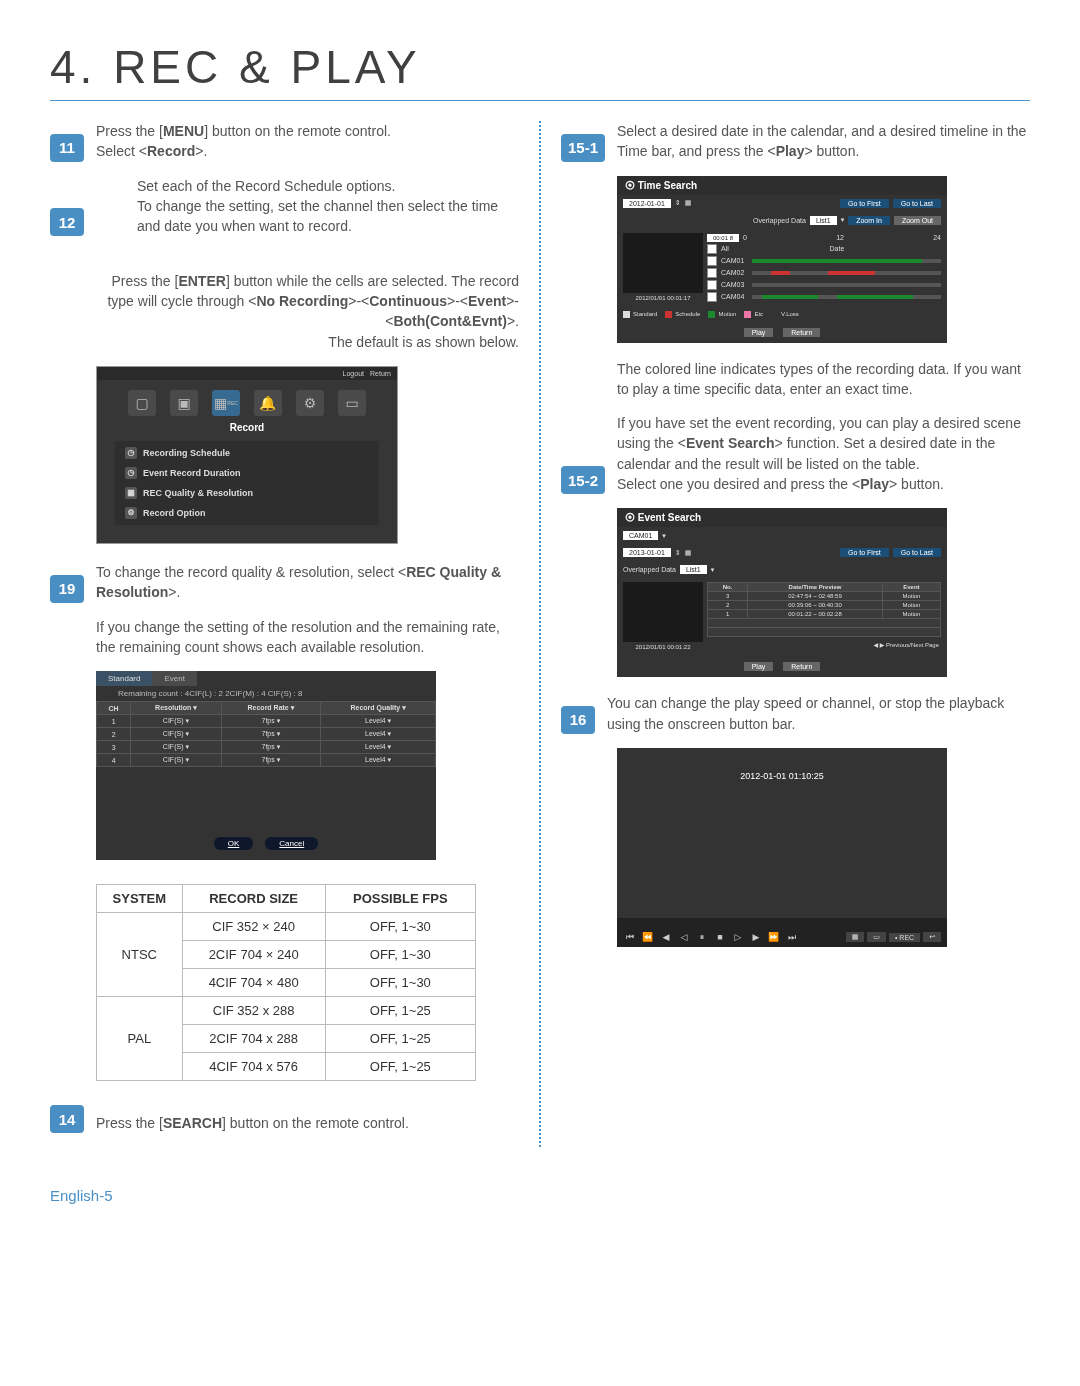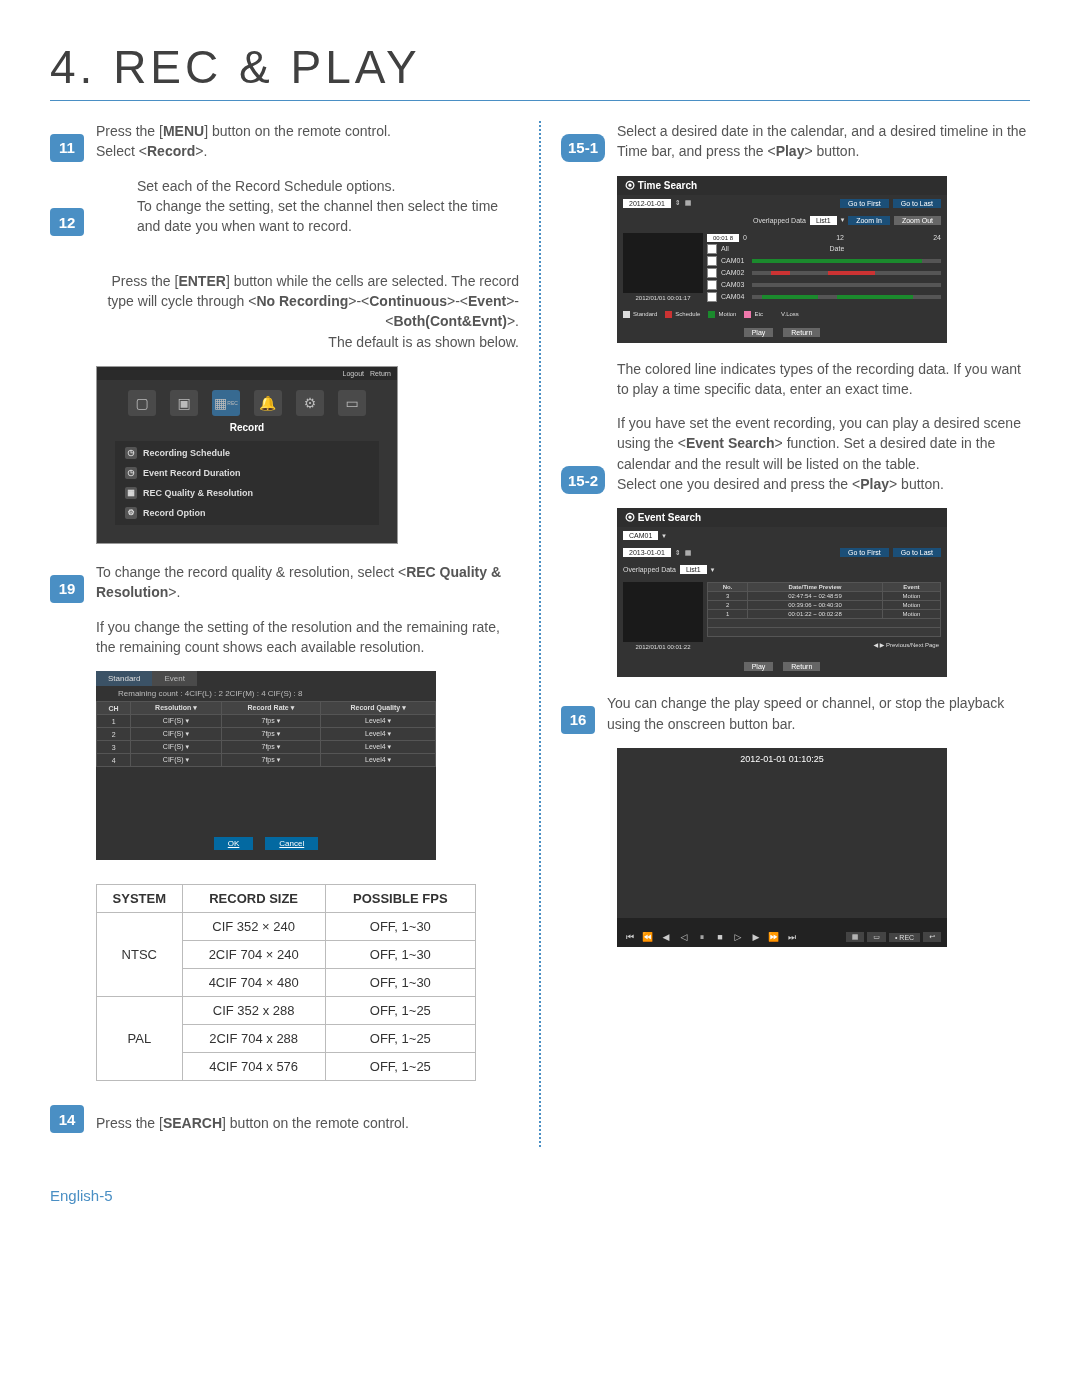--- a/index.html
+++ b/index.html
@@ -45,21 +45,20 @@
     color: #fff;
     font-weight: bold;
     font-size: 15px;
     border-radius: 4px;
     display: flex;
     align-items: center;
     justify-content: center;
   }
   .step-num.wide {
     width: 44px;
-    border-radius: 8px;
   }
   .step-text {
     font-size: 14px;
     line-height: 1.45;
     color: #555;
     flex: 1;
   }
   .step-text b { font-weight: bold; }
   .indent {
     margin-left: 46px;
@@ -147,21 +146,21 @@
   }
   .rec-tab{padding:3px 12px;background:#3b5266;font-size:8px;}
   .rec-tab.inactive{background:#4a4a4a;color:#bbb;}
   .rec-counts{padding:3px 22px;color:#bbb;}
   .rec-table{width:100%;border-collapse:collapse;}
   .rec-table th,.rec-table td{
     border:1px solid #555;padding:2px 4px;text-align:center;font-size:7px;background:#3a3a3a;
   }
   .rec-table th{background:#444;color:#ddd;}
   .rec-btns{display:flex;justify-content:center;gap:12px;padding:10px 0;}
-  .rec-btn{background:#0369a1;color:#fff;font-size:8px;padding:2px 14px;border-radius:0;text-decoration:underline;}
+  .rec-btn{background:#0f172a;color:#fff;font-size:8px;padding:2px 14px;border-radius:6px;text-decoration:underline;}
   
   .fps-table{
     width: 380px;
     margin-left:46px;
     border-collapse:collapse;
     font-size:13px;
     margin-bottom:24px;
   }
   .fps-table th,.fps-table td{
     border:1px solid #bbb;padding:6px 0;text-align:center;
@@ -188,21 +187,21 @@
   .lg-box{width:7px;height:7px;}
   .ts-foot{display:flex;justify-content:center;gap:10px;padding:6px 0;}
   
   .es-table{width:100%;border-collapse:collapse;font-size:6px;}
   .es-table th,.es-table td{border:1px solid #555;padding:1px 4px;background:#3a3a3a;text-align:center;}
   .es-table th{background:#444;}
   
   .pb-panel{
     background:#111;width:330px;margin-left:56px;position:relative;
   }
-  .pb-time{position:absolute;top:6px;left:50%;transform:translateX(-50%);color:#fff;font-size:9px;}
+  .pb-time{position:absolute;top:23px;left:50%;transform:translateX(-50%);color:#fff;font-size:9px;}
   .pb-frame{height:170px;background:#333;}
   .pb-controls{
     display:flex;align-items:center;justify-content:space-between;
     background:#222;padding:4px 6px;gap:2px;
   }
   .pb-left{display:flex;gap:4px;}
   .pb-ctrl{color:#ccc;font-size:9px;width:14px;text-align:center;}
   .pb-right{display:flex;gap:3px;align-items:center;}
   .pb-tag{background:#444;color:#ddd;font-size:7px;padding:1px 6px;}
   .footer{

